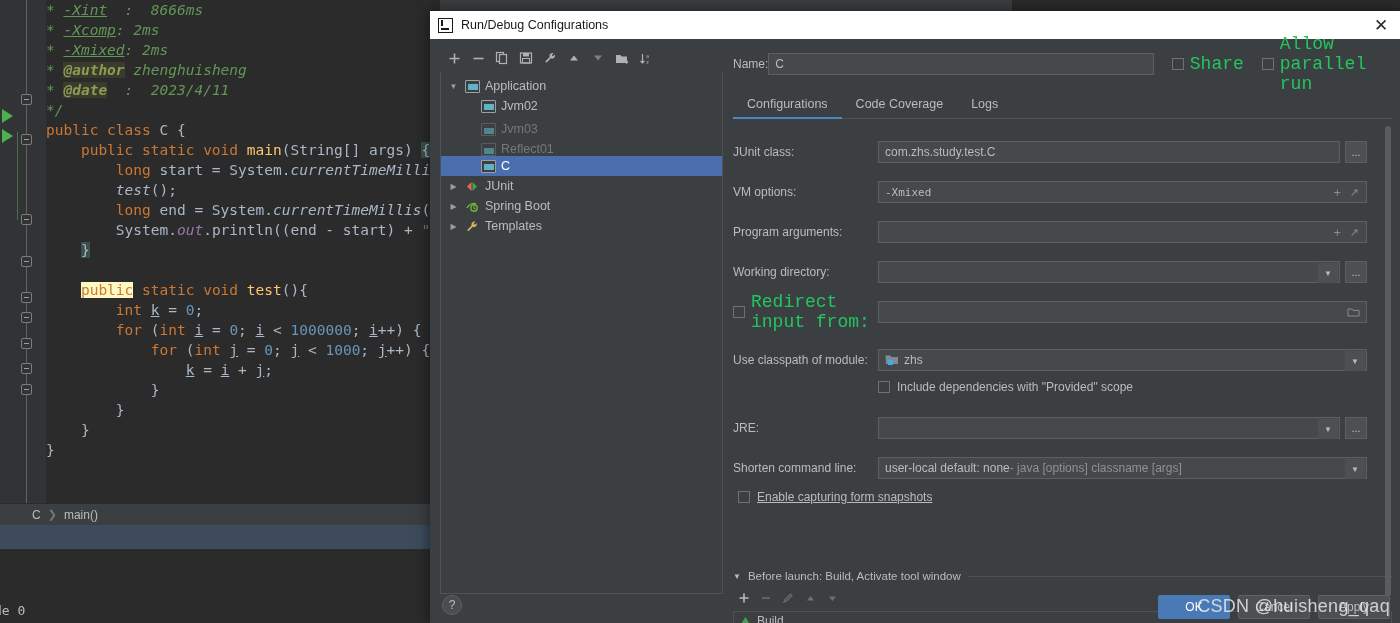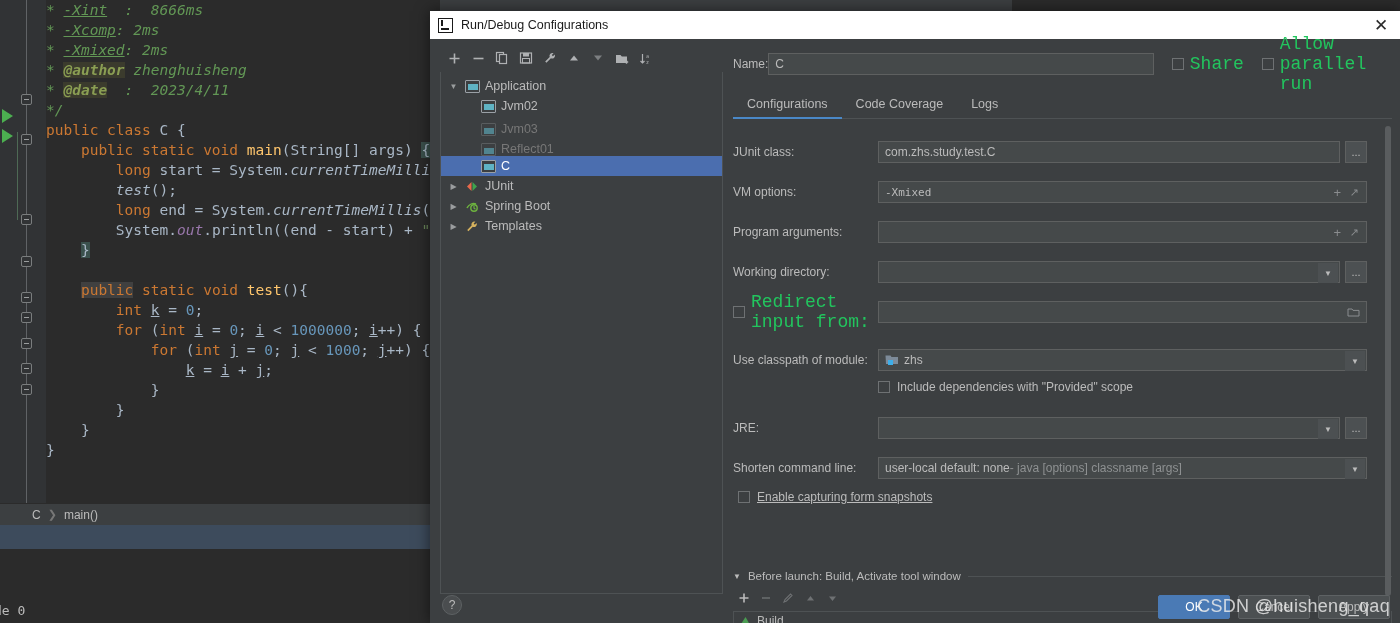--- a/index.html
+++ b/index.html
@@ -49,21 +49,21 @@
     font-family: "DejaVu Sans Mono", monospace;
     font-size: 14.5px; line-height: 20px;
     color: #a9b7c6; white-space: pre;
     padding-top: 0;
   }
   .code .line { height: 20px; }
   .cm    { color: #629755; font-style: italic; text-decoration: underline; }
   .cmp   { color: #629755; font-style: italic; }
   .tag   { color: #8a9e53; font-style: italic; font-weight: bold; background: #3b3b2d; }
   .kw    { color: #cc7832; }
-  .kwhl  { color: #cc7832; background: #404040; }
+  .kwhl  { color: #cc7832; background: #fef9c3; }
   .mth   { color: #ffc66d; }
   .fld   { color: #9876aa; font-style: italic; }
   .num   { color: #6897bb; }
   .str   { color: #6a8759; }
   .pln   { color: #a9b7c6; }
   .var   { color: #a9b7c6; text-decoration: underline; }
   .brhl  { background: #3b514d; }
 
   .breadcrumb-bar {
     position: absolute; left: 0; top: 503px; width: 440px; height: 22px;

